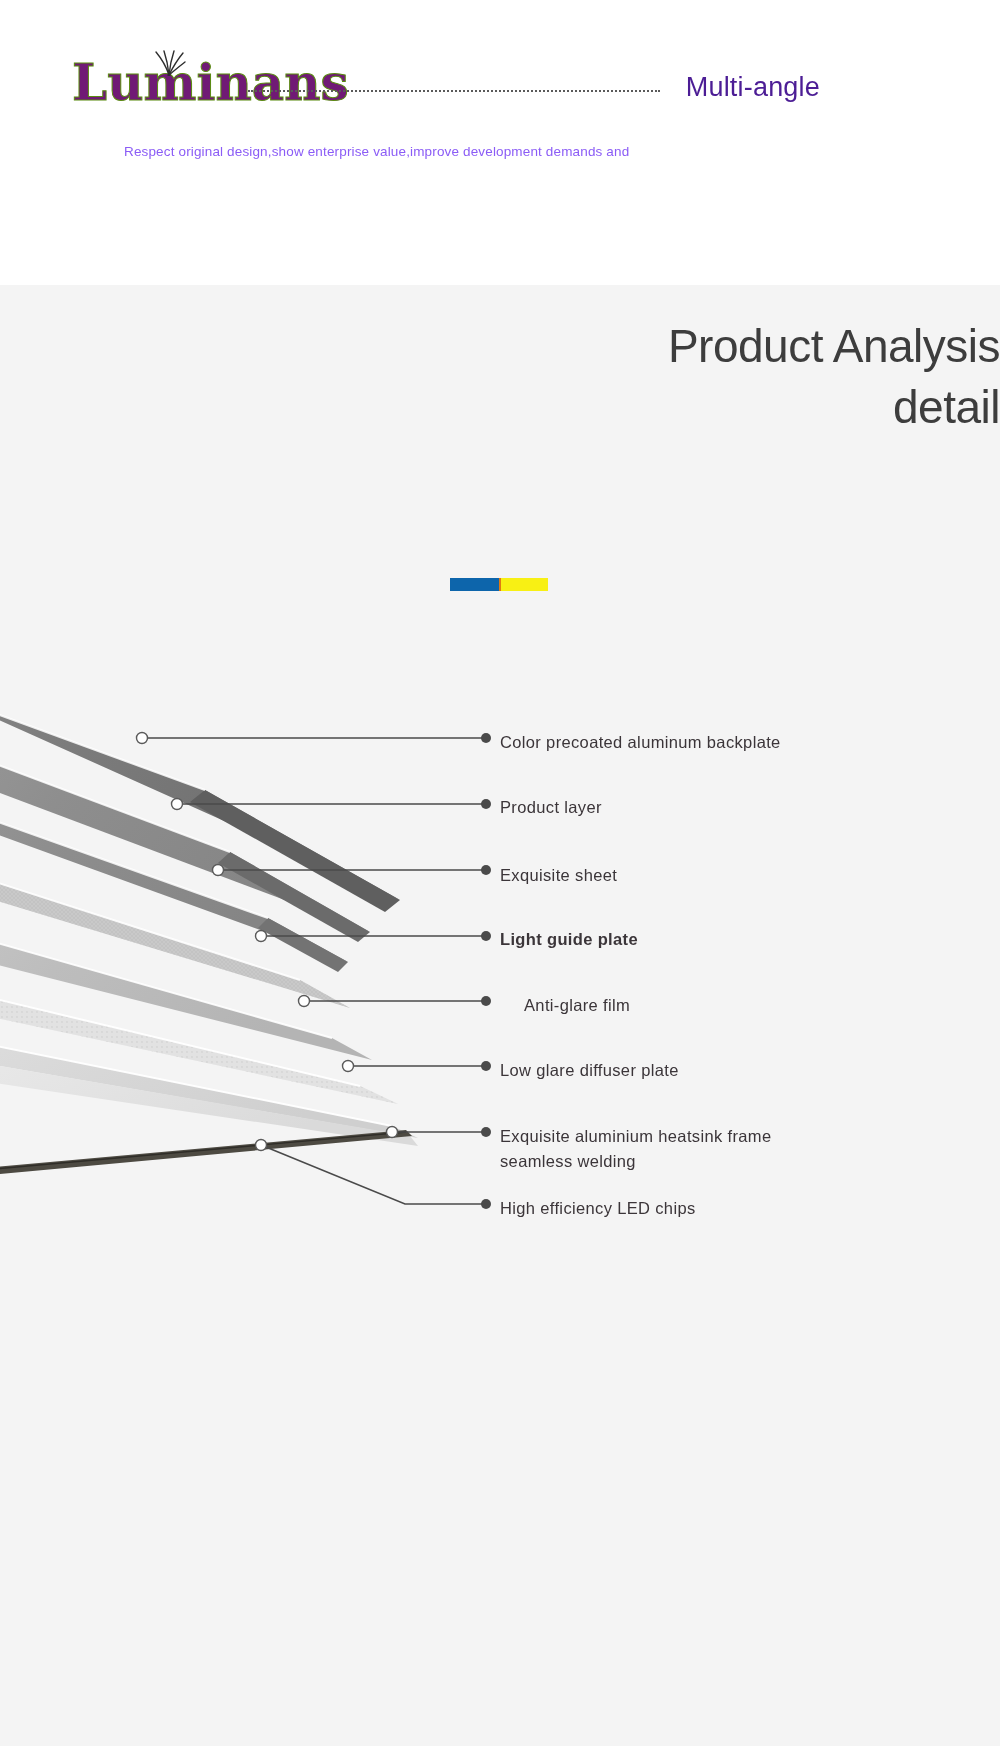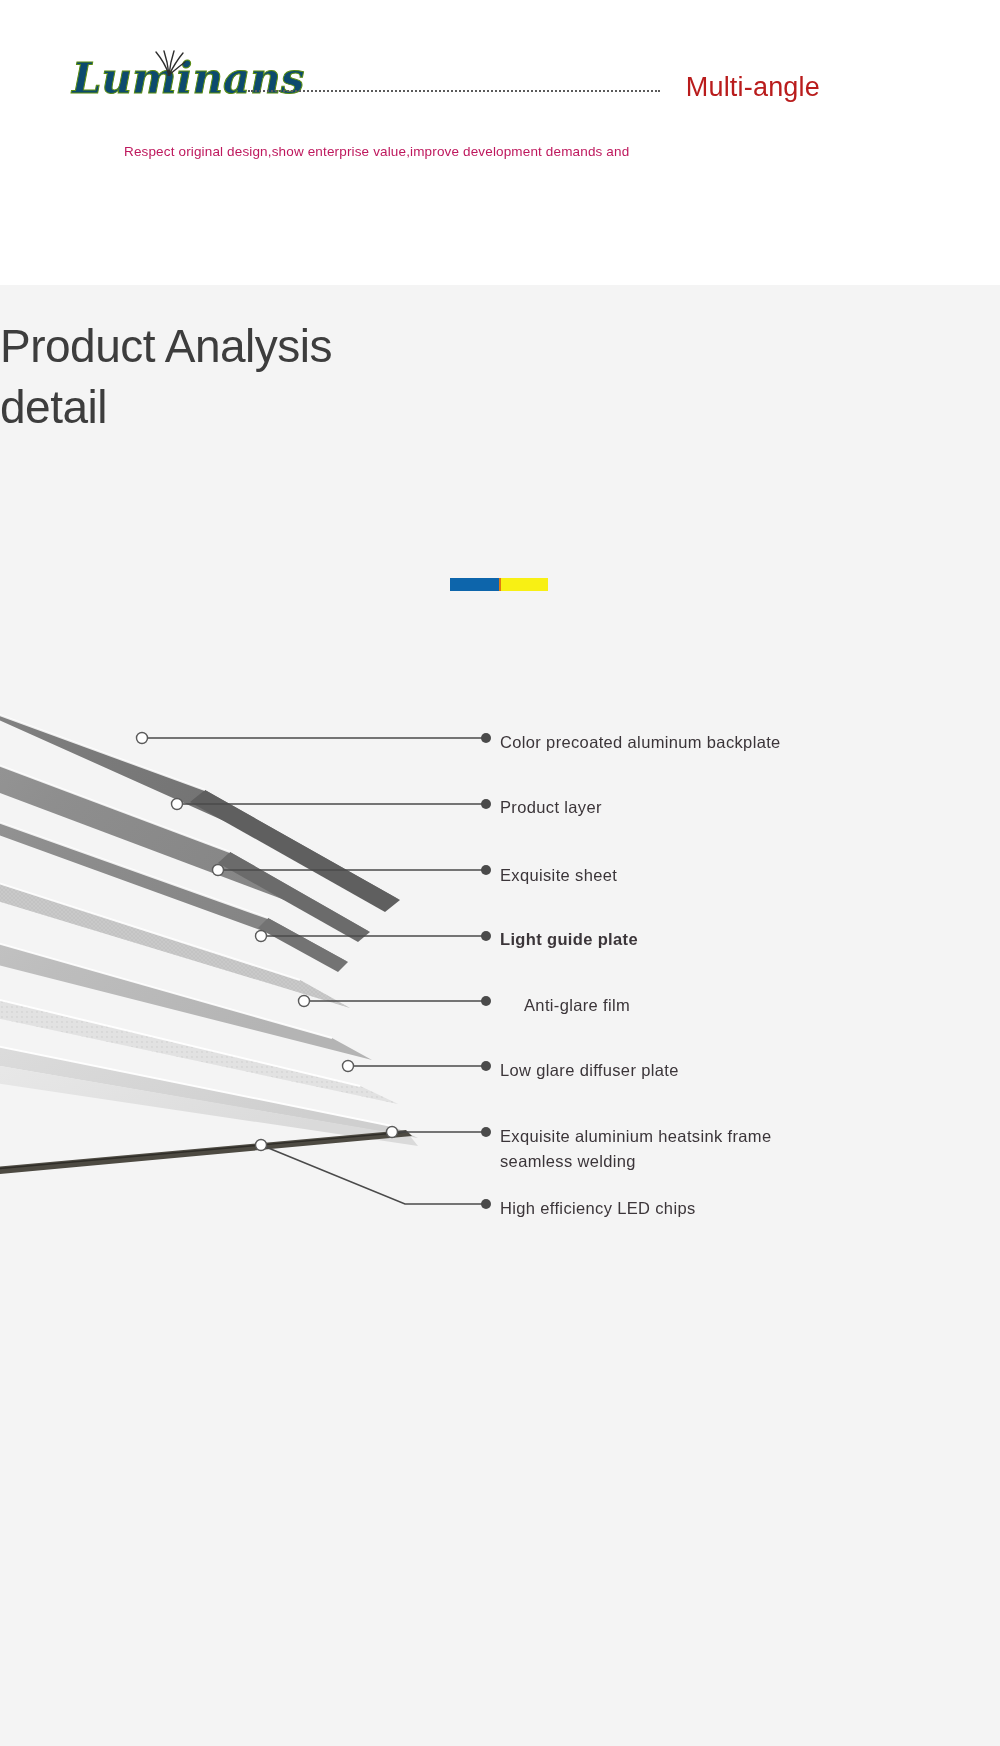--- a/index.html
+++ b/index.html
@@ -13,52 +13,52 @@
 
   
   .header {
     position:absolute; left:0; top:0;
     width:1000px; height:285px;
     background:#ffffff;
   }
   .logo {
     position:absolute; left:72px; top:58px;
     font-family:"DejaVu Serif", serif;
-    font-style:italic; font-weight:700;
-    font-size:42px; line-height:1;
-    color:#0c4a6e;
+    font-weight:700;
+    font-size:50px; line-height:1;
+    color:#701a75;
     -webkit-text-stroke:1px #5a8c10;
     letter-spacing:0px;
     white-space:nowrap;
   }
   .logo-leaf {
     position:absolute; left:152px; top:50px;
     width:34px; height:26px;
   }
   .dotted-rule {
     position:absolute; left:248px; top:90px;
     width:412px; height:0;
     border-top:2px dotted #5a5a5a;
   }
   .header-tag {
     position:absolute; right:180px; top:72px;
-    font-size:27px; color:#b91c1c;
+    font-size:27px; color:#4c1d95;
     letter-spacing:0.2px; white-space:nowrap;
   }
   .header-sub {
     position:absolute; left:124px; top:136px;
     width:640px;
-    font-size:13.5px; color:#be185d;
+    font-size:13.5px; color:#8b5cf6;
     line-height:32px; letter-spacing:0.15px;
   }
 
   
   .title-block {
     position:absolute; left:0; top:316px;
-    width:1000px; text-align:left;
+    width:1000px; text-align:right;
   }
   .title-line {
     font-size:46px; font-weight:400;
     color:#3d3d3d; line-height:61px;
     letter-spacing:-0.5px;
   }
   .accent-bar {
     position:absolute; left:450px; top:578px;
     width:98px; height:13px;
     display:flex;

